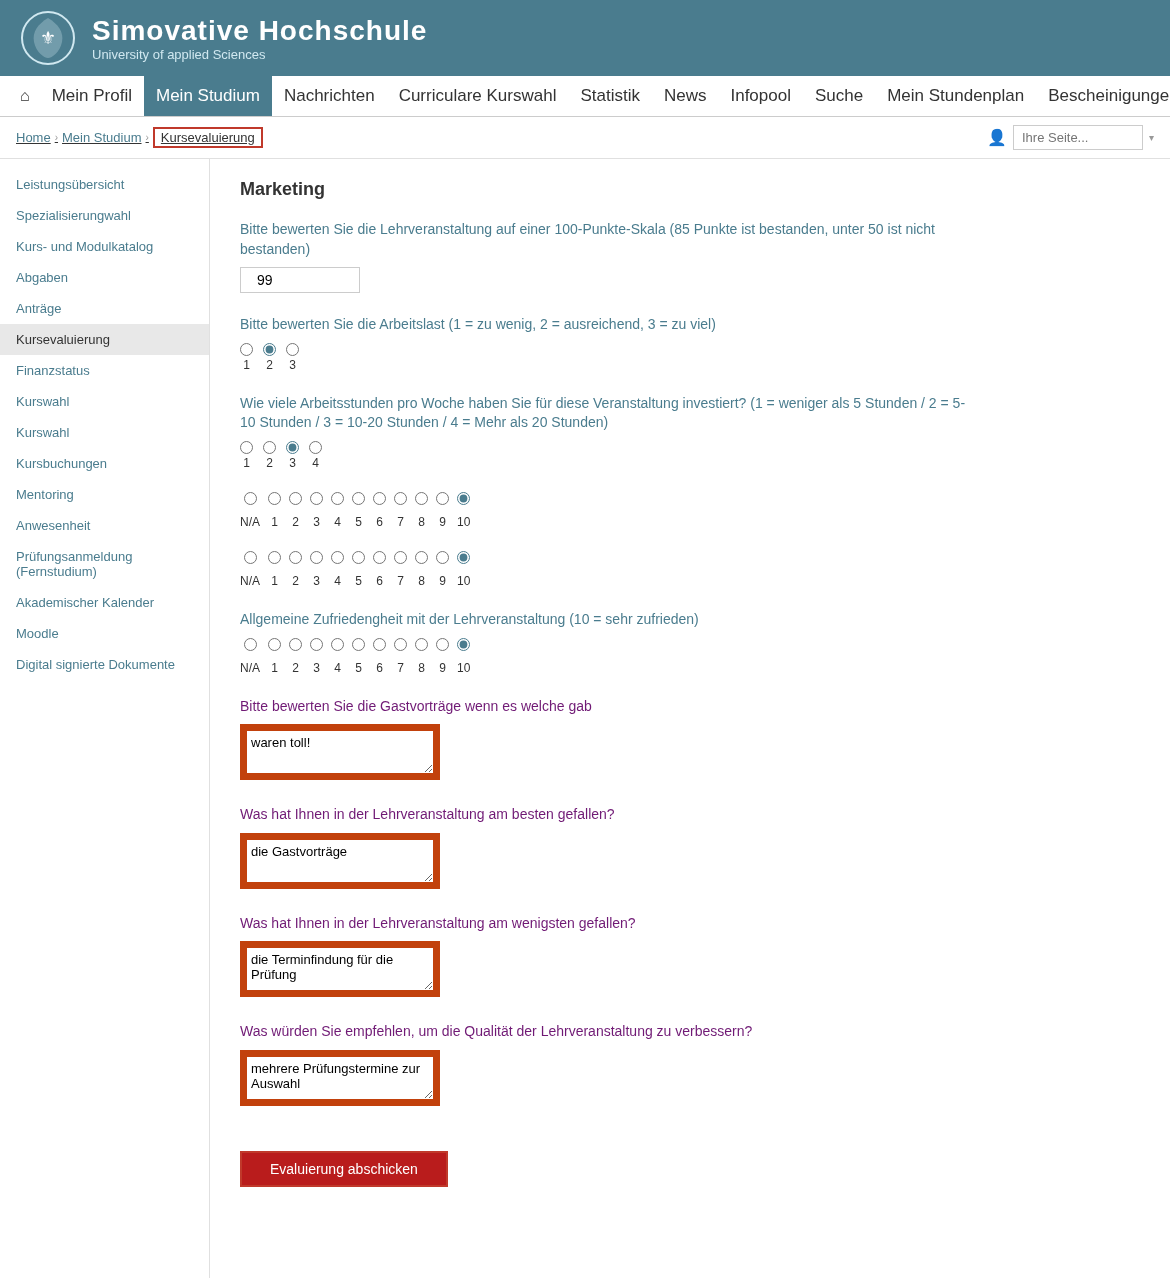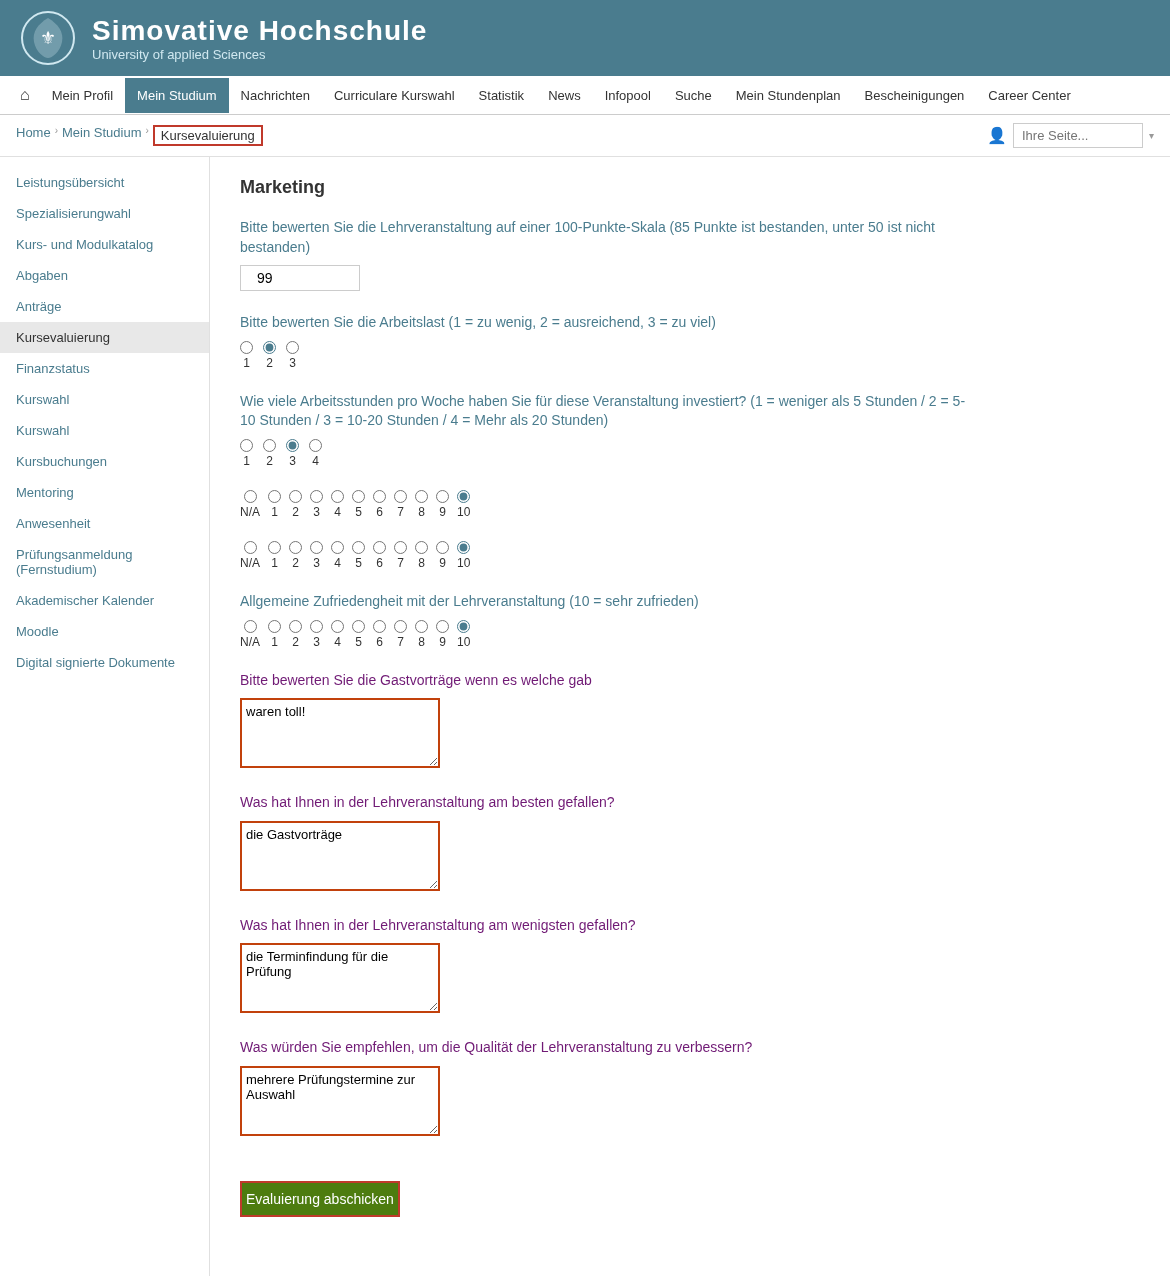--- a/index.html
+++ b/index.html
@@ -34,21 +34,21 @@
       background: #fff;
       border-bottom: 1px solid #ccc;
       display: flex;
       align-items: center;
       padding: 0 10px;
       gap: 0;
     }
     .navbar a {
       display: inline-block;
       padding: 10px 12px;
-      font-size: 13px;
+      font-size: 17px;
       color: #333;
       text-decoration: none;
       white-space: nowrap;
     }
     .navbar a.active {
       background: #4a7c8e;
       color: #fff;
     }
     .navbar .home-icon {
       font-size: 16px;
@@ -61,23 +61,24 @@
     .breadcrumb-bar {
       display: flex;
       align-items: center;
       justify-content: space-between;
       padding: 8px 16px;
       border-bottom: 1px solid #e0e0e0;
       background: #fff;
     }
     .breadcrumb {
       display: flex;
-      align-items: flex-start;
+      align-items: center;
       gap: 4px;
       font-size: 13px;
+      text-decoration: underline;
     }
     .breadcrumb a { color: #4a7c8e; text-decoration: none; }
     .breadcrumb span { color: #999; }
     .breadcrumb .current {
       border: 2px solid #c0392b;
       padding: 1px 6px;
       color: #333;
     }
     .breadcrumb-right {
       display: flex;
@@ -189,37 +190,38 @@
       align-items: center;
       margin-right: 8px;
     }
     .scale-item input[type="radio"] {
       margin-bottom: 2px;
       accent-color: #4a7c8e;
     }
     .scale-item label {
       font-size: 12px;
       color: #333;
+      margin-top: 8px;
     }
 
     textarea {
-      border: 2px solid #c2410c;
+      border: 7px solid #c2410c;
       width: 200px;
-      height: 70px;
+      height: 56px;
       font-size: 13px;
       padding: 4px;
       resize: both;
       font-family: Arial, sans-serif;
     }
 
     .submit-btn {
-      background: #4d7c0f;
+      background: #b91c1c;
       color: #fff;
       border: 2px solid #c0392b;
-      padding: 8px 4px;
+      padding: 8px 28px;
       font-size: 14px;
       cursor: pointer;
       margin-top: 20px;
     }
 
     .chevron { font-size: 10px; color: #999; }
   </style>
 </head>
 <body>
 

